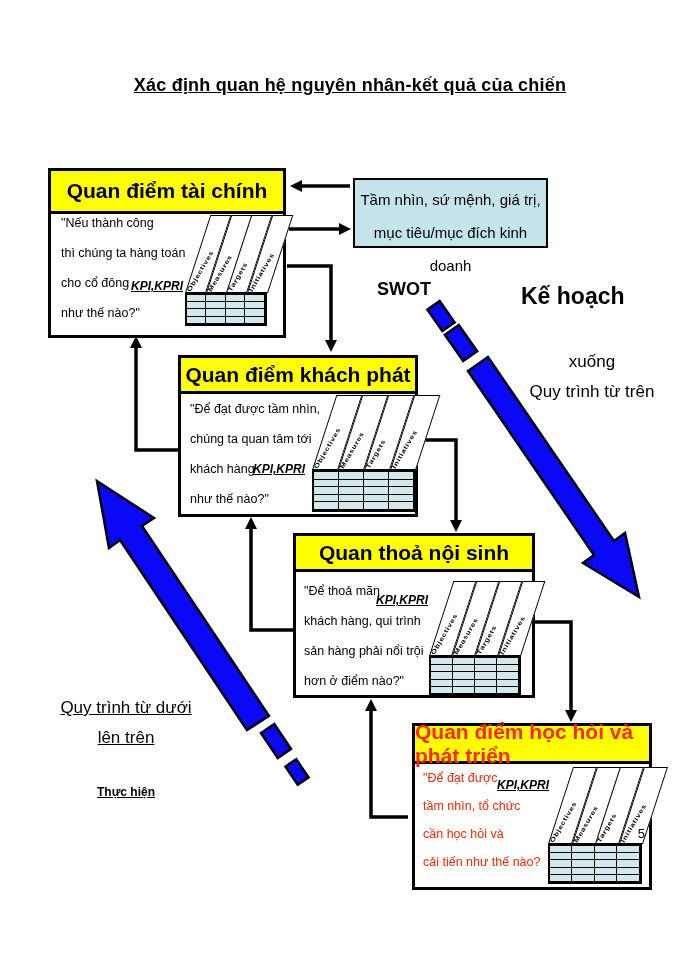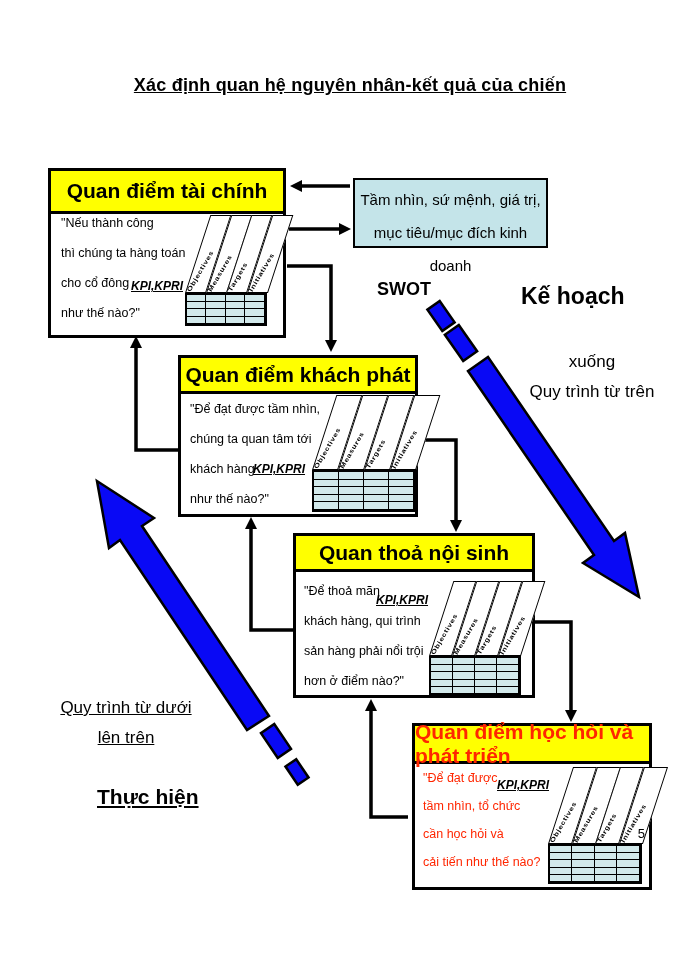--- a/index.html
+++ b/index.html
@@ -36,21 +36,21 @@
      repeating-linear-gradient(180deg, transparent 0, transparent calc(25% - 1px), #000 calc(25% - 1px), #000 25%);}
   .rows5{background-image:
      repeating-linear-gradient(90deg, transparent 0, transparent calc(25% - 1px), #000 calc(25% - 1px), #000 25%),
      repeating-linear-gradient(180deg, transparent 0, transparent calc(20% - 1px), #000 calc(20% - 1px), #000 20%);}
 
   
   .lbl{z-index:3;white-space:nowrap;}
   .swot{font-size:18px;font-weight:bold;}
   .plan{font-size:23px;font-weight:bold;}
   .flow{font-size:17px;text-align:center;line-height:30px;}
-  .implement{font-size:21px;font-weight:bold;text-decoration:underline;}
+  .implement{font-size:12px;font-weight:bold;text-decoration:underline;}
   .pageno{font-size:13px;z-index:4;}
   .red{color:#ff2600;}
 </style>
 </head>
 <body>
 
 <div class="page">
 
   <svg class="arrows" viewBox="0 0 700 960">
 

